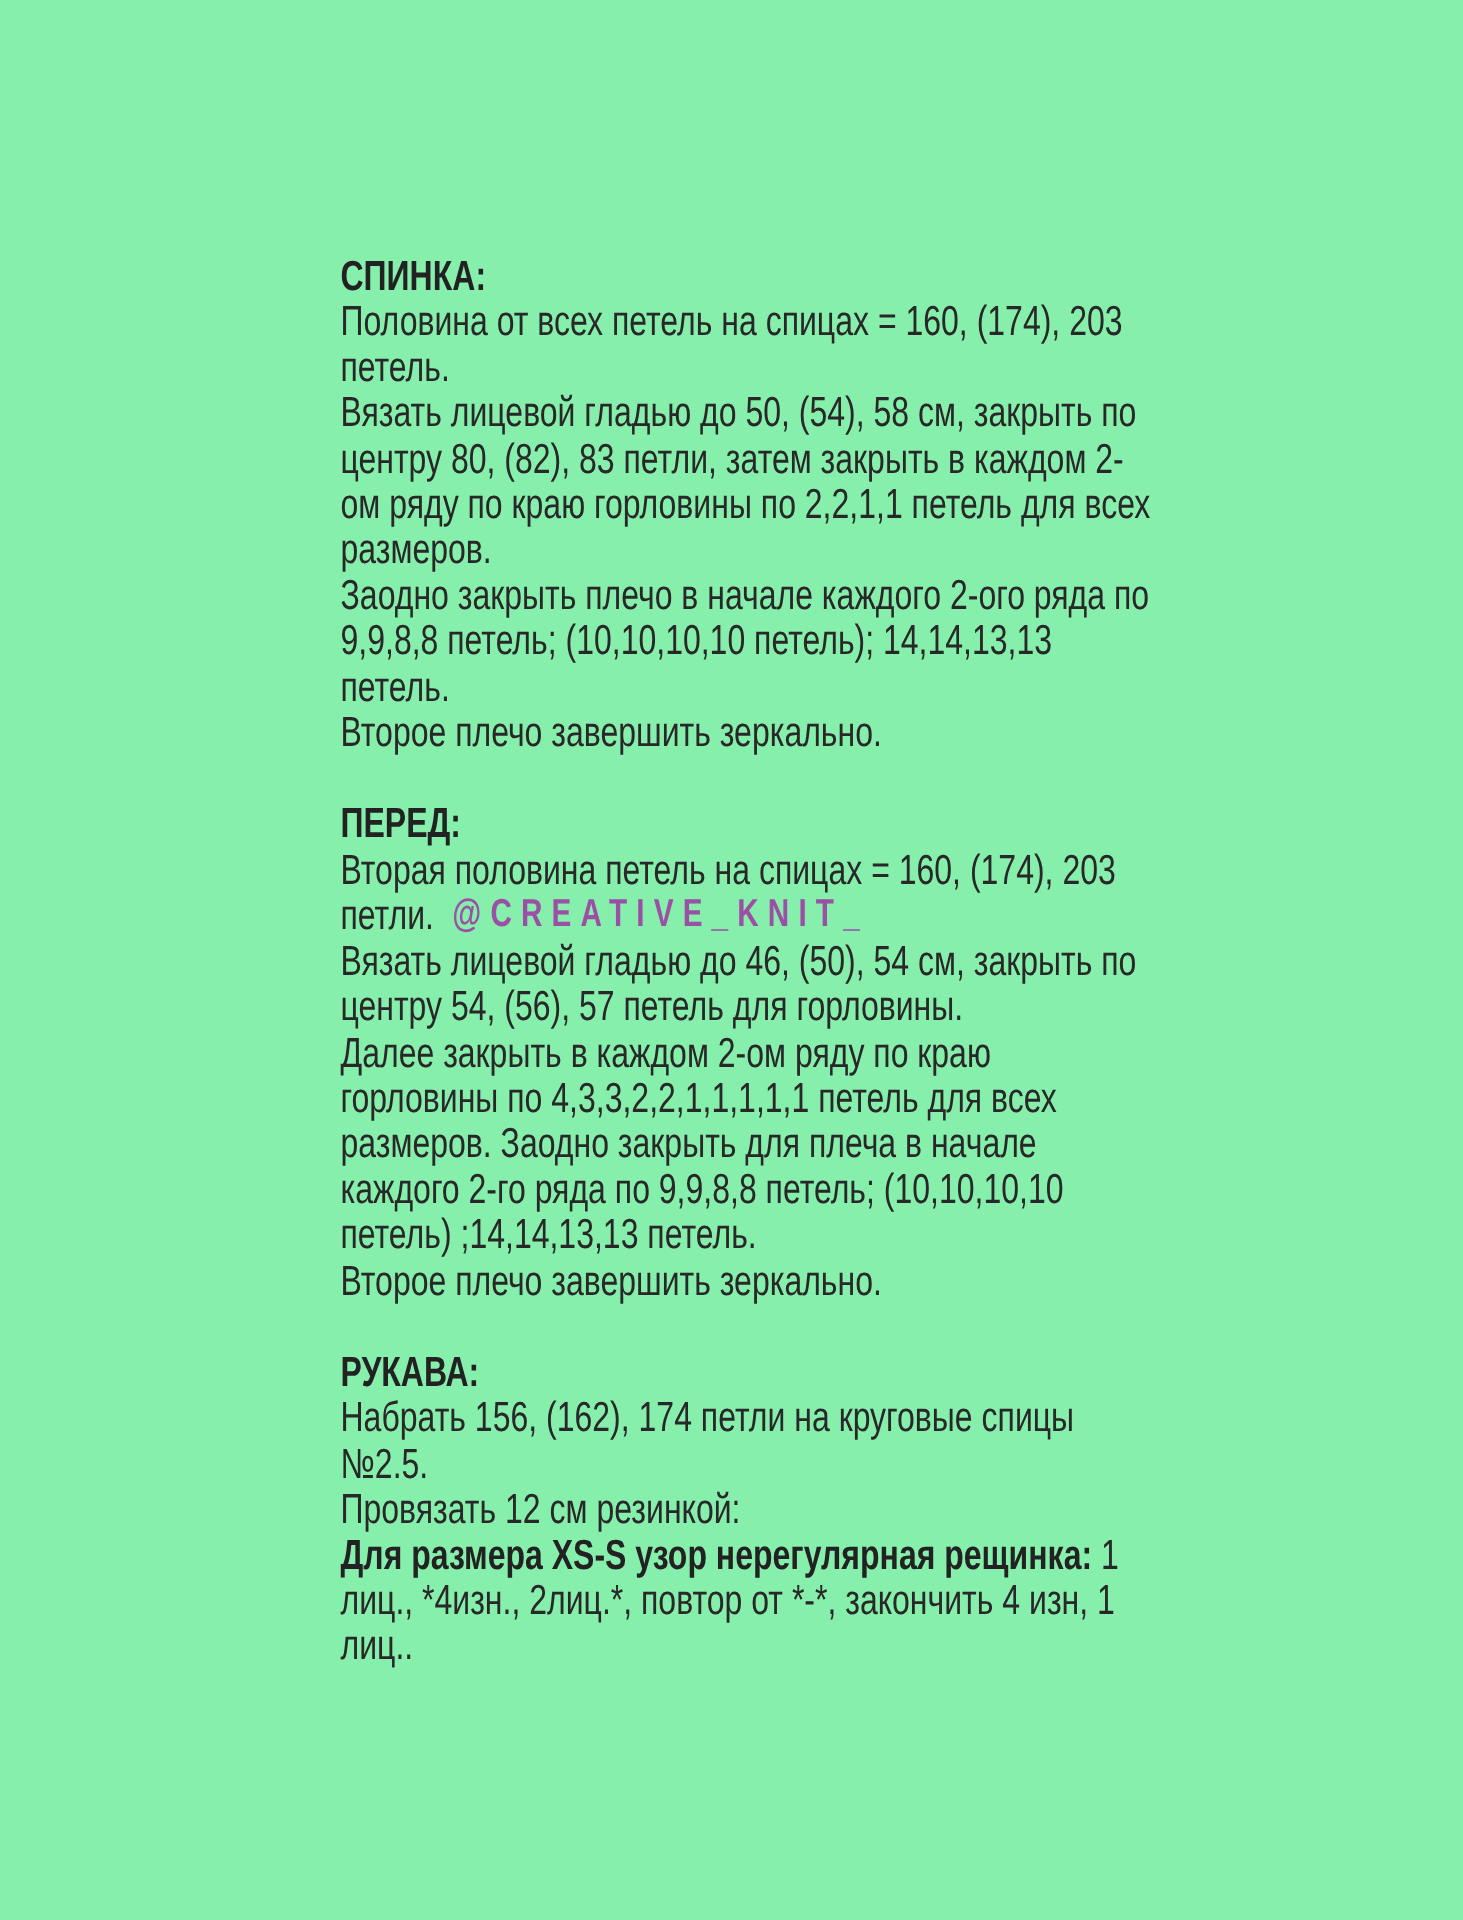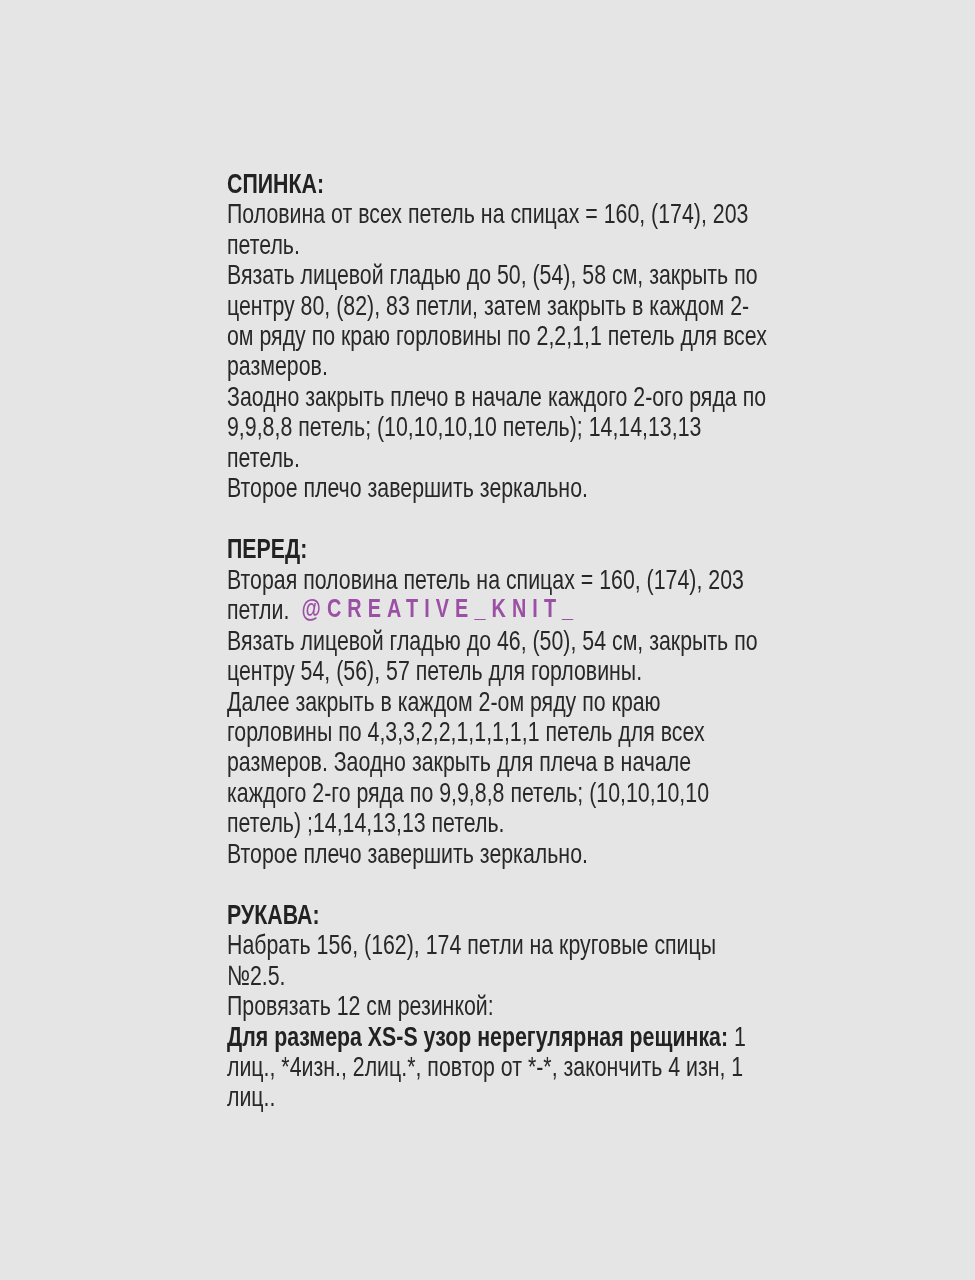--- a/index.html
+++ b/index.html
@@ -14,21 +14,21 @@
     color: #282828;
     overflow: hidden;
     position: relative;
   }
   .page {
     position: absolute;
     left: 0;
     top: 0;
     width: 975px;
     height: 1280px;
-    background: #e5e5e5;
+    background: #86efac;
   }
   
   .content {
     position: absolute;
     left: 227px;
     top: 169px;
     width: 710px;
     transform: scaleX(0.762);
     transform-origin: 0 0;
     font-size: 28px;

